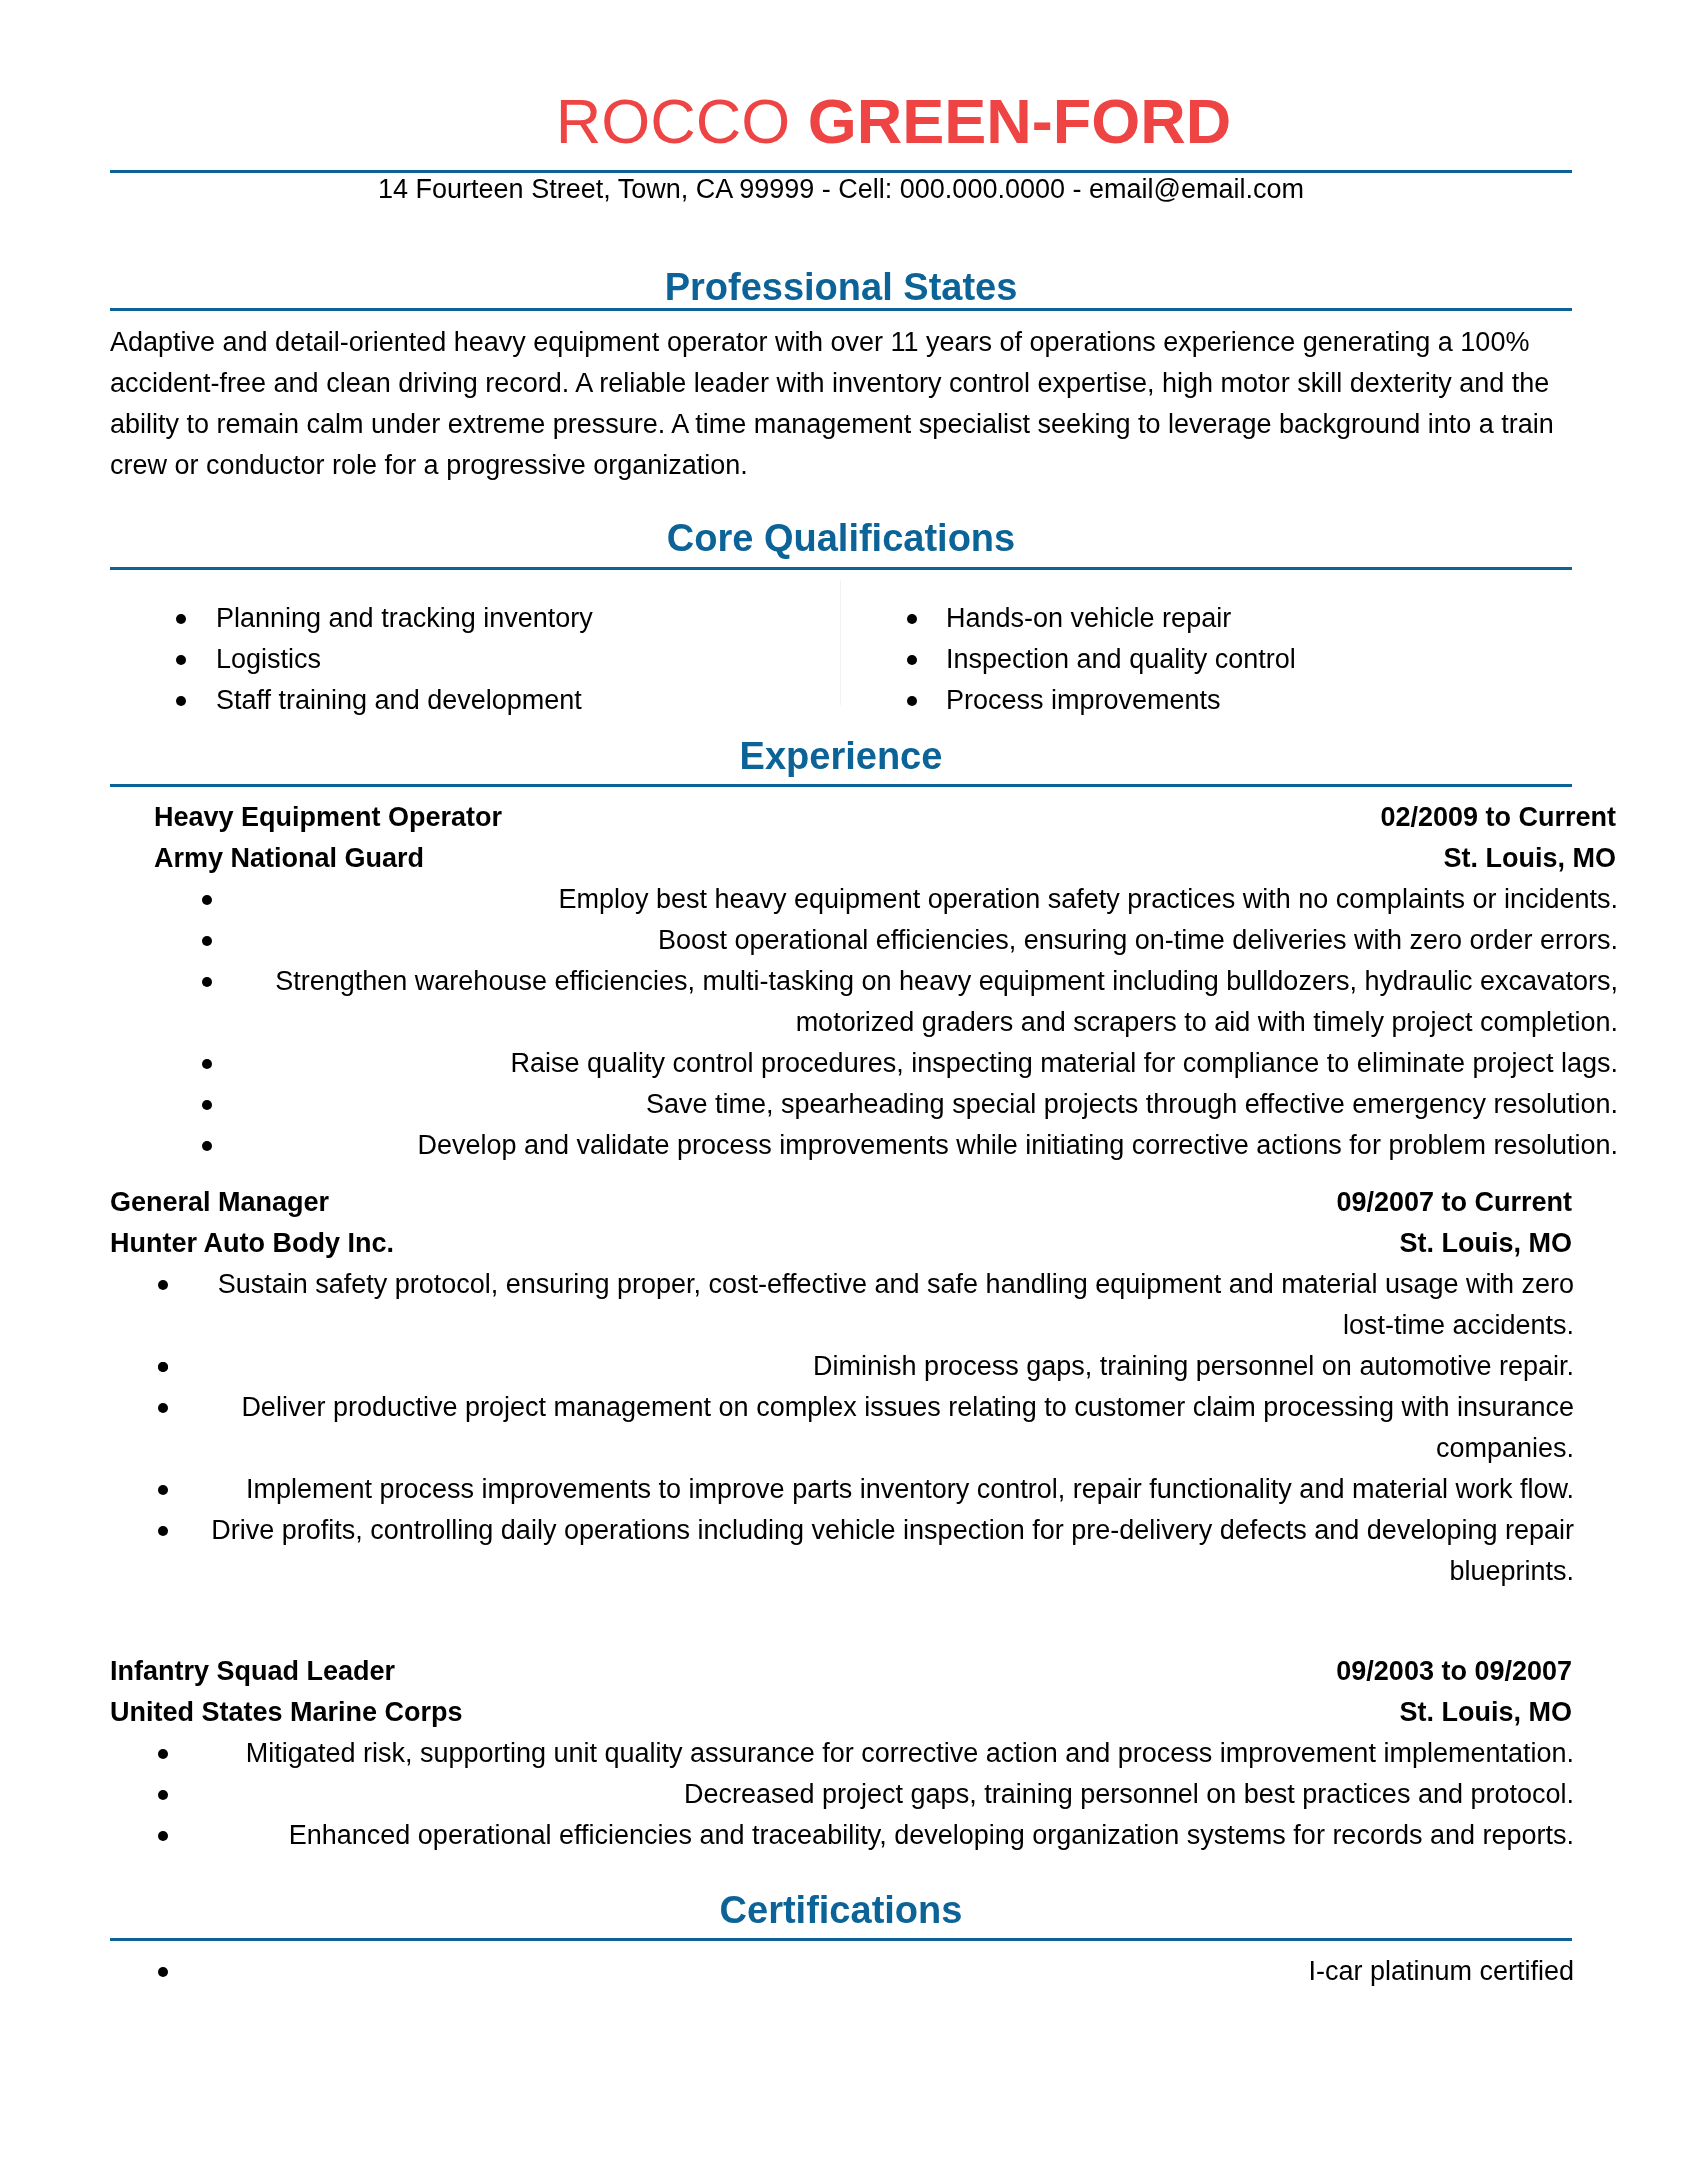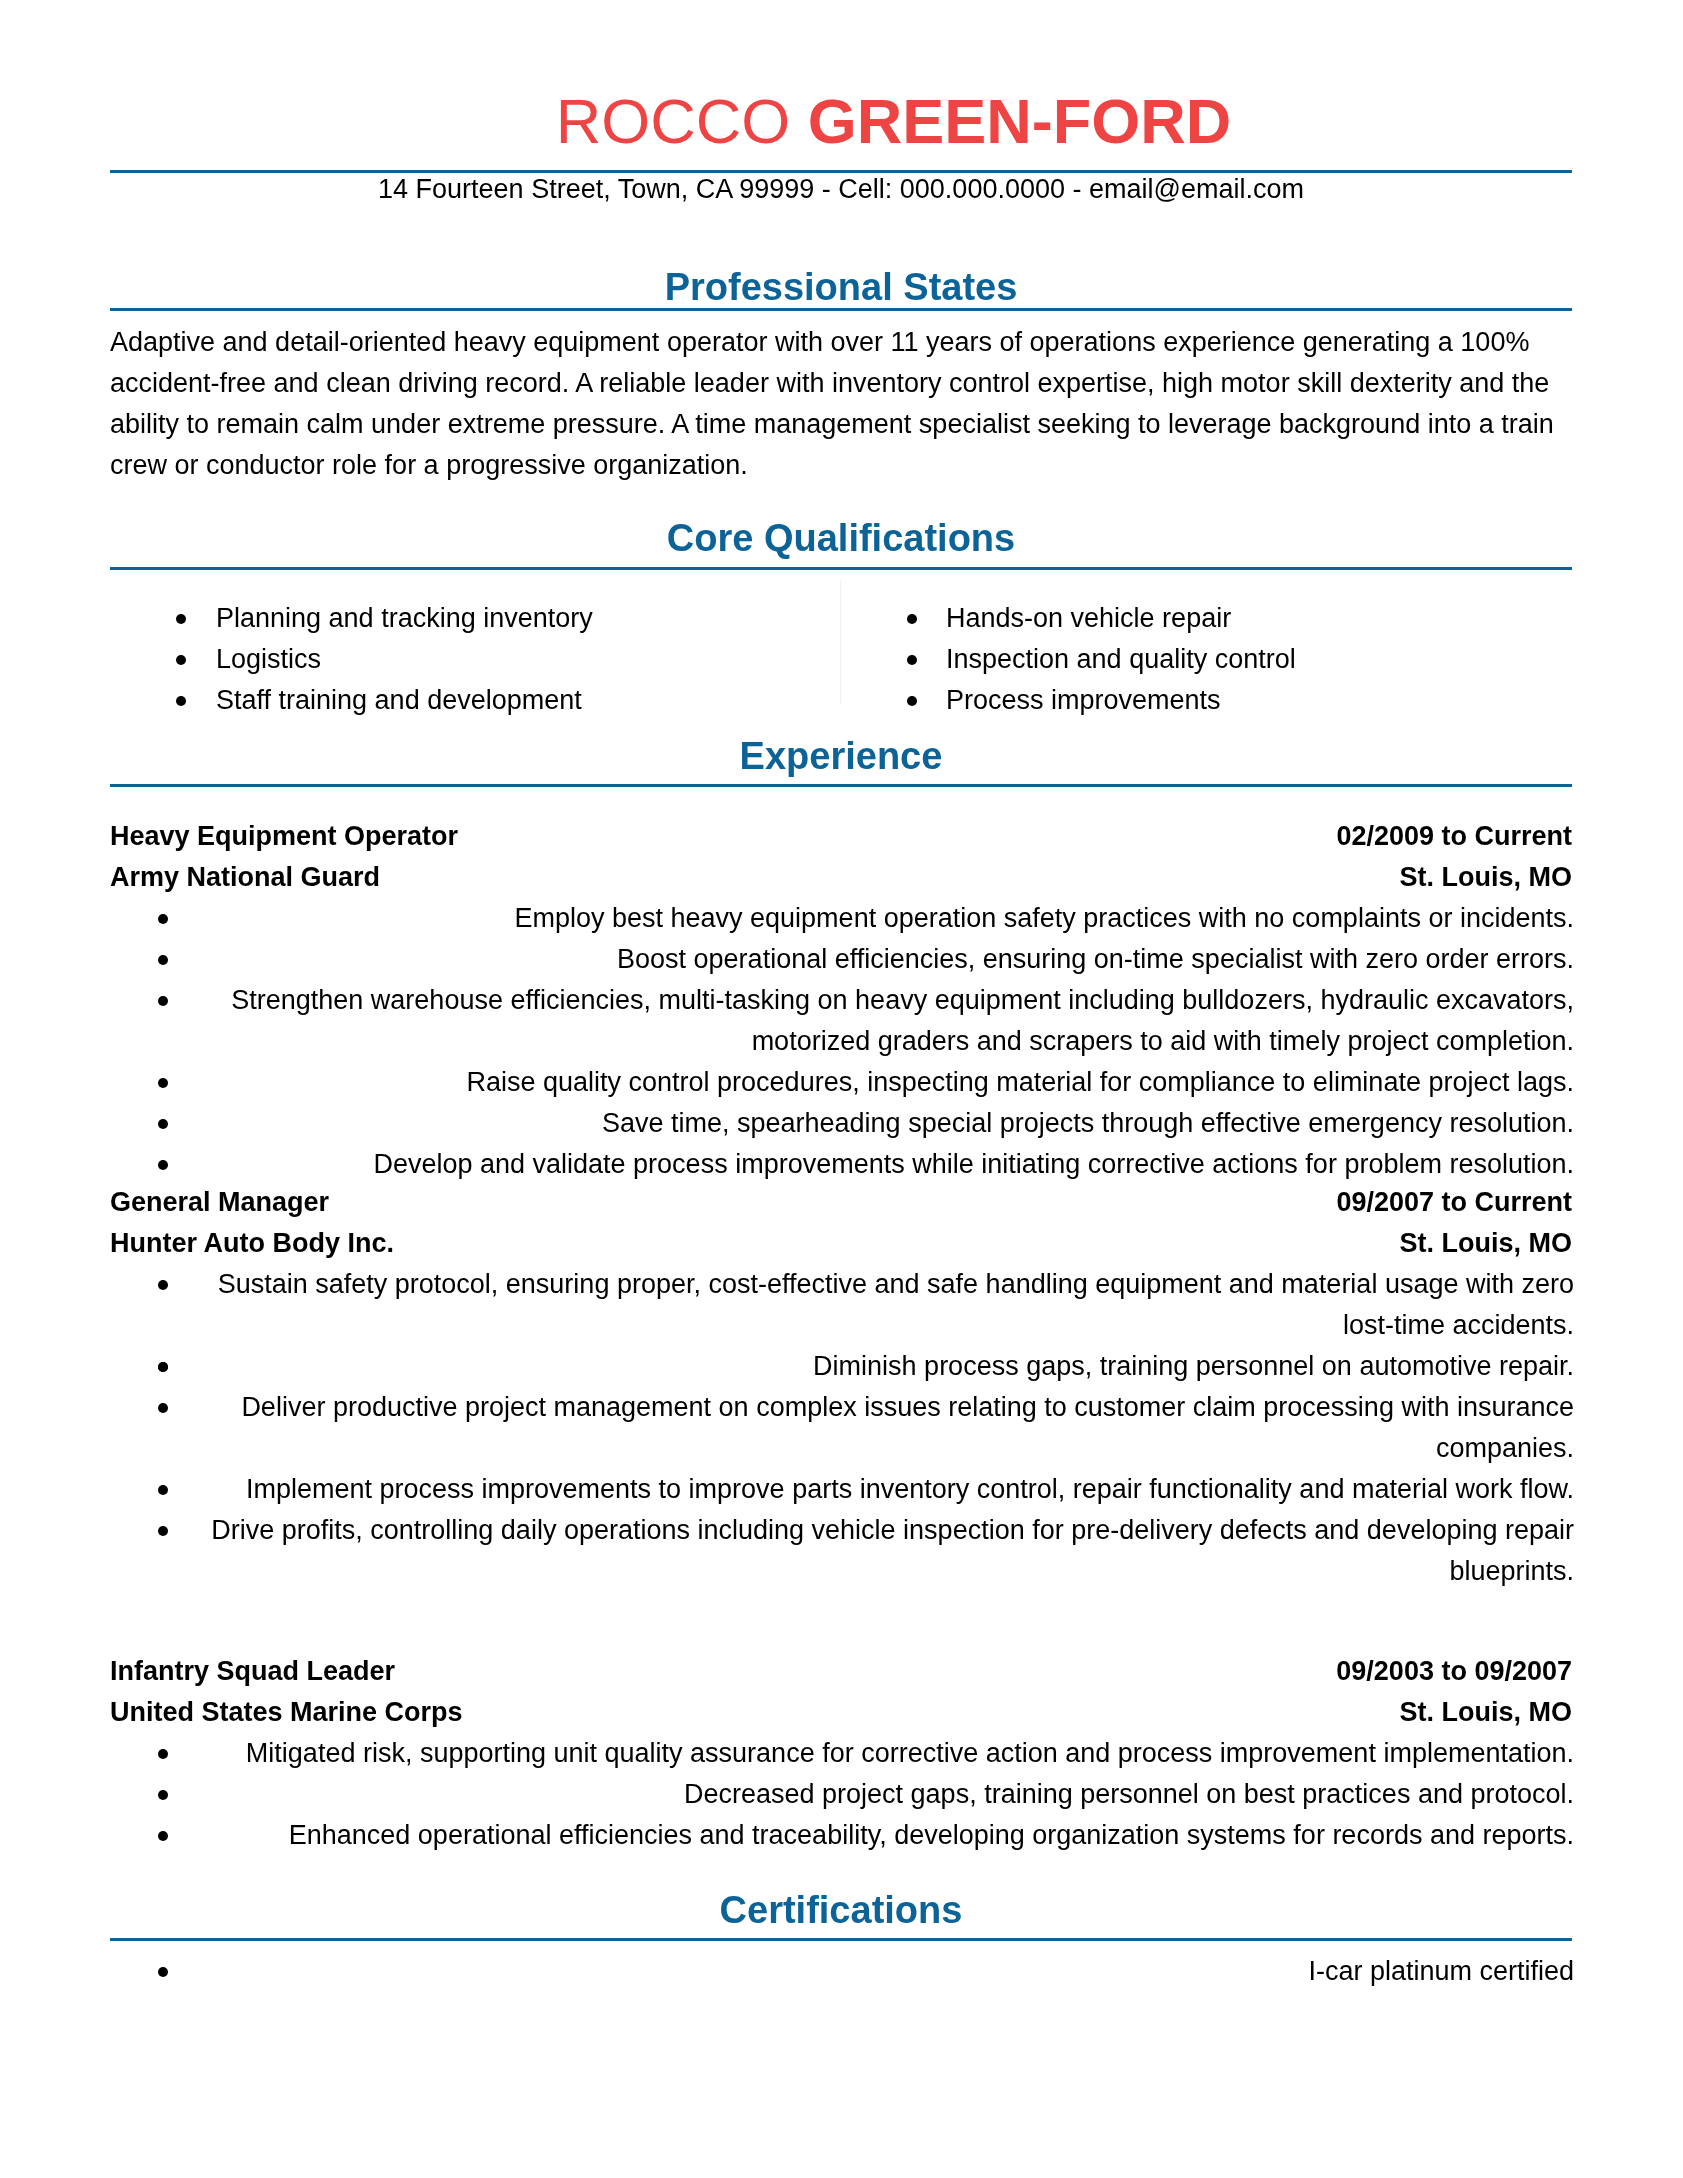--- a/index.html
+++ b/index.html
@@ -57,32 +57,32 @@
     <ul class="qcol" style="left:731px;">
       <li class="li" style="padding-left:87px;"><span class="bullet" style="left:48px;"></span><span>Hands-on vehicle repair</span></li>
       <li class="li" style="padding-left:87px;"><span class="bullet" style="left:48px;"></span><span>Inspection and quality control</span></li>
       <li class="li" style="padding-left:87px;"><span class="bullet" style="left:48px;"></span><span>Process improvements</span></li>
     </ul>
   </div>
 
   <div class="heading" style="top:734px;">Experience</div>
   <div class="rule" style="top:784px;"></div>
 
-  <div class="job" style="top:816px;">
+  <div class="job" style="top:797px;margin-left:44px;">
     <div class="jrow">
       <span class="left">Heavy Equipment Operator</span>
       <span class="right">02/2009 to Current</span>
     </div>
     <div class="jrow">
       <span class="left">Army National Guard</span>
       <span class="right">St. Louis, MO</span>
     </div>
     <ul class="jlist">
       <li class="li"><span class="bullet"></span><span>Employ best heavy equipment operation safety practices with no complaints or incidents.</span></li>
-      <li class="li"><span class="bullet"></span><span>Boost operational efficiencies, ensuring on-time specialist with zero order errors.</span></li>
+      <li class="li"><span class="bullet"></span><span>Boost operational efficiencies, ensuring on-time deliveries with zero order errors.</span></li>
       <li class="li"><span class="bullet"></span><span>Strengthen warehouse efficiencies, multi-tasking on heavy equipment including bulldozers, hydraulic excavators, motorized graders and scrapers to aid with timely project completion.</span></li>
       <li class="li"><span class="bullet"></span><span>Raise quality control procedures, inspecting material for compliance to eliminate project lags.</span></li>
       <li class="li"><span class="bullet"></span><span>Save time, spearheading special projects through effective emergency resolution.</span></li>
       <li class="li"><span class="bullet"></span><span>Develop and validate process improvements while initiating corrective actions for problem resolution.</span></li>
     </ul>
   </div>
 
   <div class="job" style="top:1182px;">
     <div class="jrow">
       <span class="left">General Manager</span>

